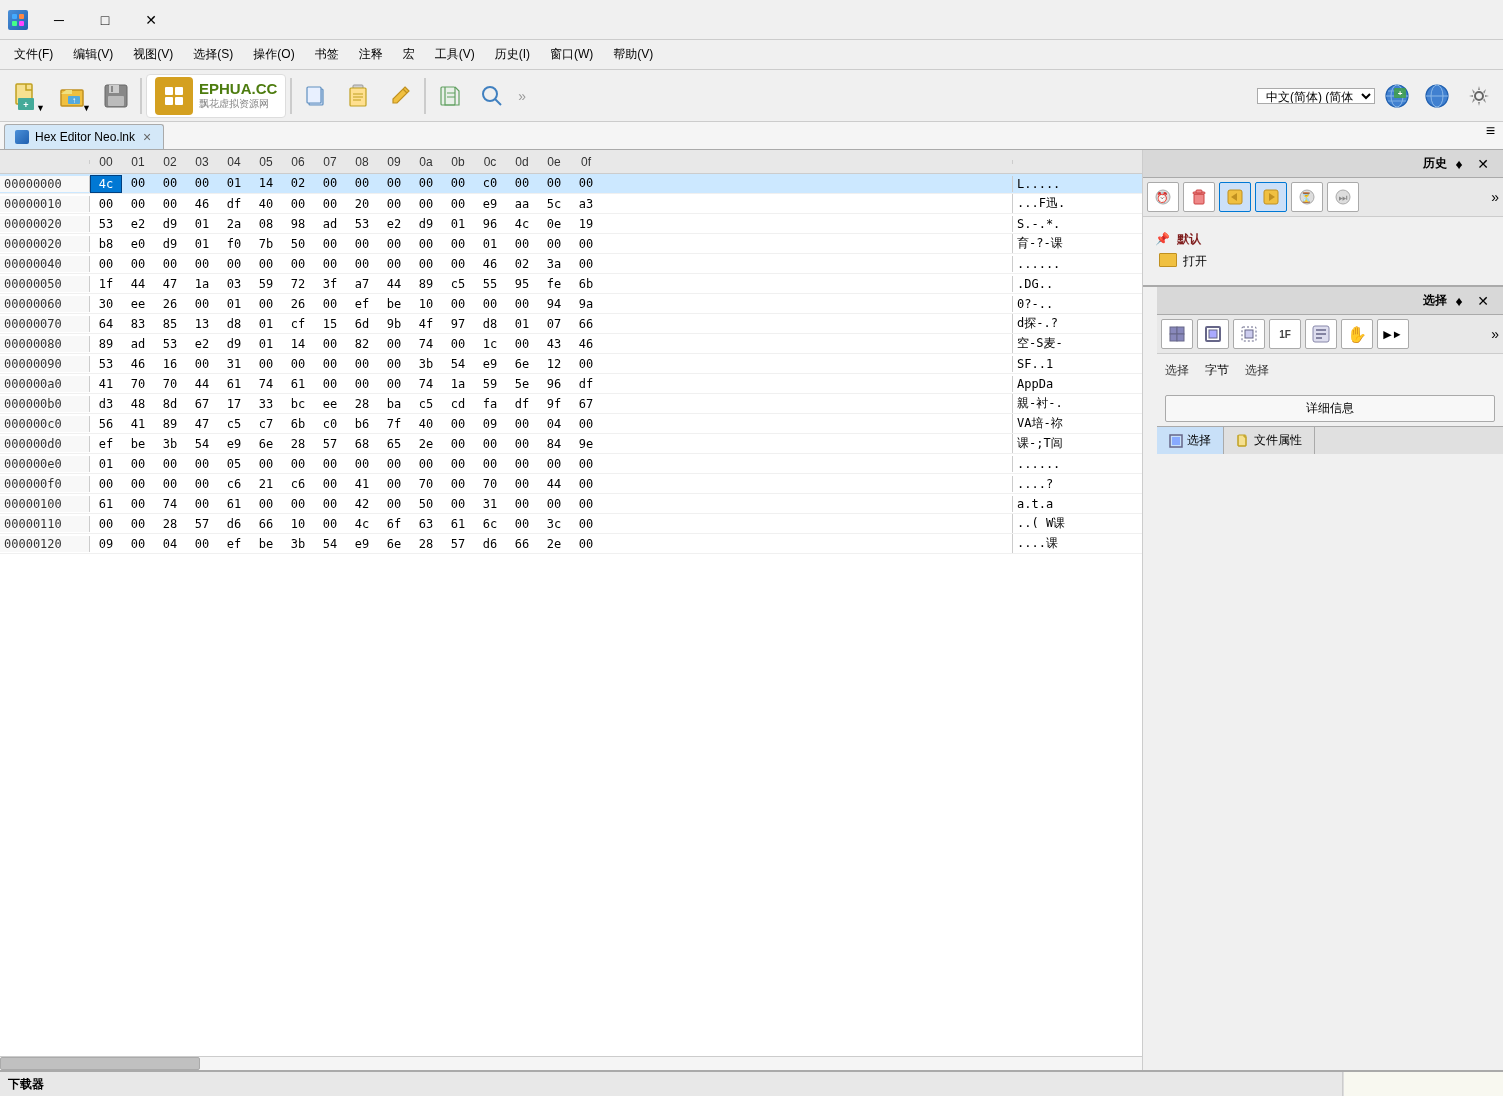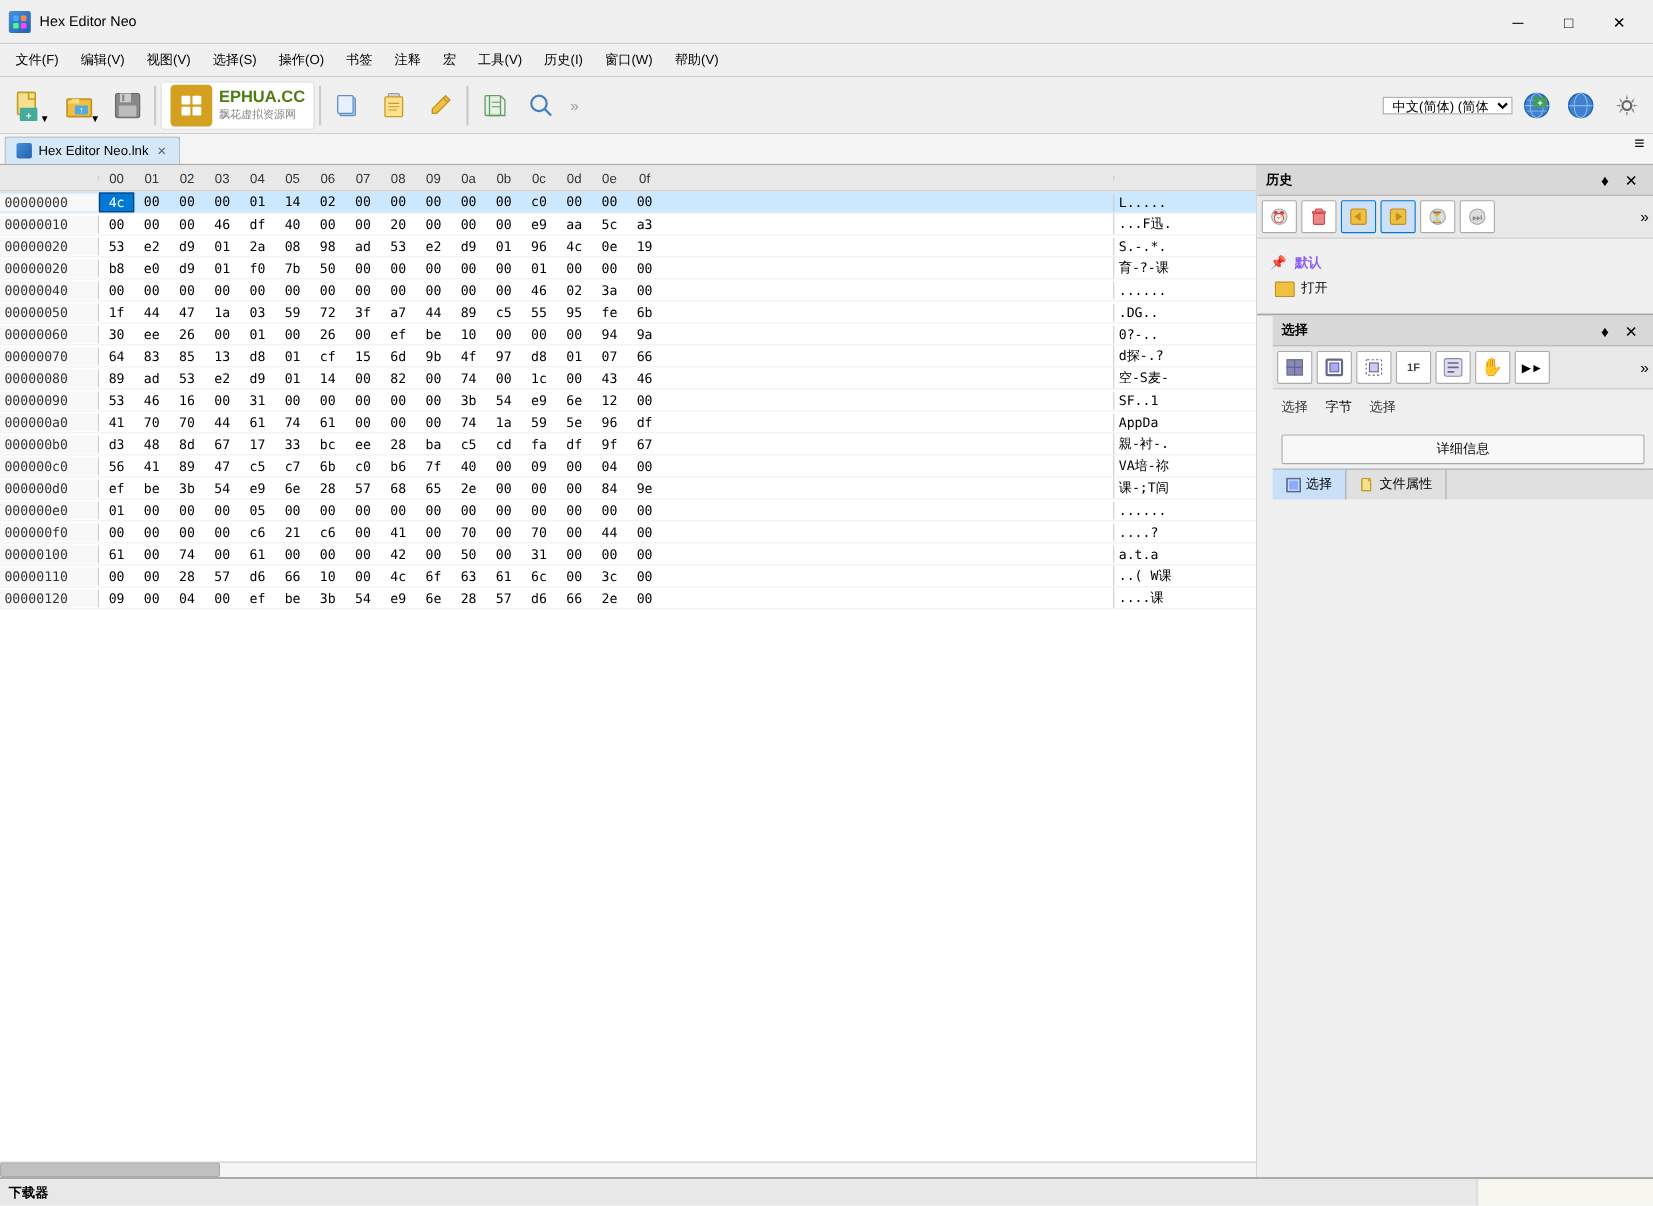--- a/index.html
+++ b/index.html
@@ -53,29 +53,29 @@
     .hex-byte { width: 32px; text-align: center; font-family: monospace; font-size: 12px; padding: 1px 0; cursor: pointer; }
     .hex-byte.cursor-byte { background: #0078d4; color: white; border: 1px solid #004080; }
     .hex-ascii { width: 130px; padding: 1px 4px; font-family: monospace; font-size: 12px; border-left: 1px solid #ccc; overflow: hidden; white-space: nowrap; }
     
     
     .right-panel { width: 360px; min-width: 360px; display: flex; flex-direction: column; background: #f0f0f0; }
     
     
     .history-panel { background: #f0f0f0; border-bottom: 2px solid #aaa; flex: 0 0 auto; }
     .panel-header { background: #d8d8d8; height: 28px; display: flex; align-items: center; padding: 0 8px; font-size: 12px; font-weight: bold; border-bottom: 1px solid #aaa; }
-    .panel-header-title { flex: 1; }
+    .panel-header-title { flex: 1; text-align: right; }
     .panel-header-btn { width: 24px; height: 24px; border: none; background: transparent; cursor: pointer; display: flex; align-items: center; justify-content: center; font-size: 14px; }
     .history-toolbar { display: flex; align-items: center; padding: 4px; gap: 4px; background: #e8e8e8; border-bottom: 1px solid #ccc; }
     .history-btn { width: 32px; height: 30px; border: 1px solid #aaa; background: white; cursor: pointer; display: flex; align-items: center; justify-content: center; border-radius: 2px; }
     .history-btn.active { background: #cce0f8; border-color: #0078d4; }
     .history-content { padding: 8px; }
     .history-group { padding: 4px 0; }
-    .history-group-label { font-weight: bold; font-size: 12px; padding: 2px 4px; color: #8b5cf6; }
-    .history-item { display: flex; align-items: flex-end; padding: 3px 8px; cursor: pointer; font-size: 12px; }
+    .history-group-label { font-weight: bold; font-size: 12px; padding: 2px 4px; color: #7f1d1d; }
+    .history-item { display: flex; align-items: flex-start; padding: 3px 8px; cursor: pointer; font-size: 12px; }
     .history-folder-icon { width: 18px; height: 14px; background: #f0c040; border: 1px solid #c09020; border-radius: 1px; margin-right: 6px; }
     
     
     .selection-panel { flex: 1; background: #f0f0f0; padding-left: 14px; }
     .selection-toolbar { display: flex; align-items: center; padding: 4px; gap: 4px; background: #e8e8e8; border-bottom: 1px solid #ccc; }
     .selection-btn { width: 32px; height: 30px; border: 1px solid #aaa; background: white; cursor: pointer; display: flex; align-items: center; justify-content: center; border-radius: 2px; font-size: 14px; }
     .selection-info { padding: 8px; font-size: 12px; }
     .selection-info-row { display: flex; gap: 16px; margin-bottom: 4px; }
     .selection-info-label { color: #333; }
     .selection-detail-btn { margin: 4px 8px; }
@@ -101,21 +101,20 @@
 
 <div class="title-bar">
   <div class="title-bar-icon">
     <svg width="14" height="14" viewBox="0 0 14 14">
         <rect x="1" y="1" width="5" height="5" fill="#4af" rx="1"></rect>
         <rect x="8" y="1" width="5" height="5" fill="#f84" rx="1"></rect>
         <rect x="1" y="8" width="5" height="5" fill="#4f8" rx="1"></rect>
         <rect x="8" y="8" width="5" height="5" fill="#f4f" rx="1"></rect>
       </svg>
   </div>
-  <span class="title-bar-text">Hex Editor Neo</span>
   <div class="title-bar-controls">
     <button class="title-bar-btn">─</button>
     <button class="title-bar-btn">□</button>
     <button class="title-bar-btn close">✕</button>
   </div>
 </div>
 
 <div class="menu-bar">
   <span class="menu-item">文件(F)</span>
   <span class="menu-item">编辑(V)</span>

